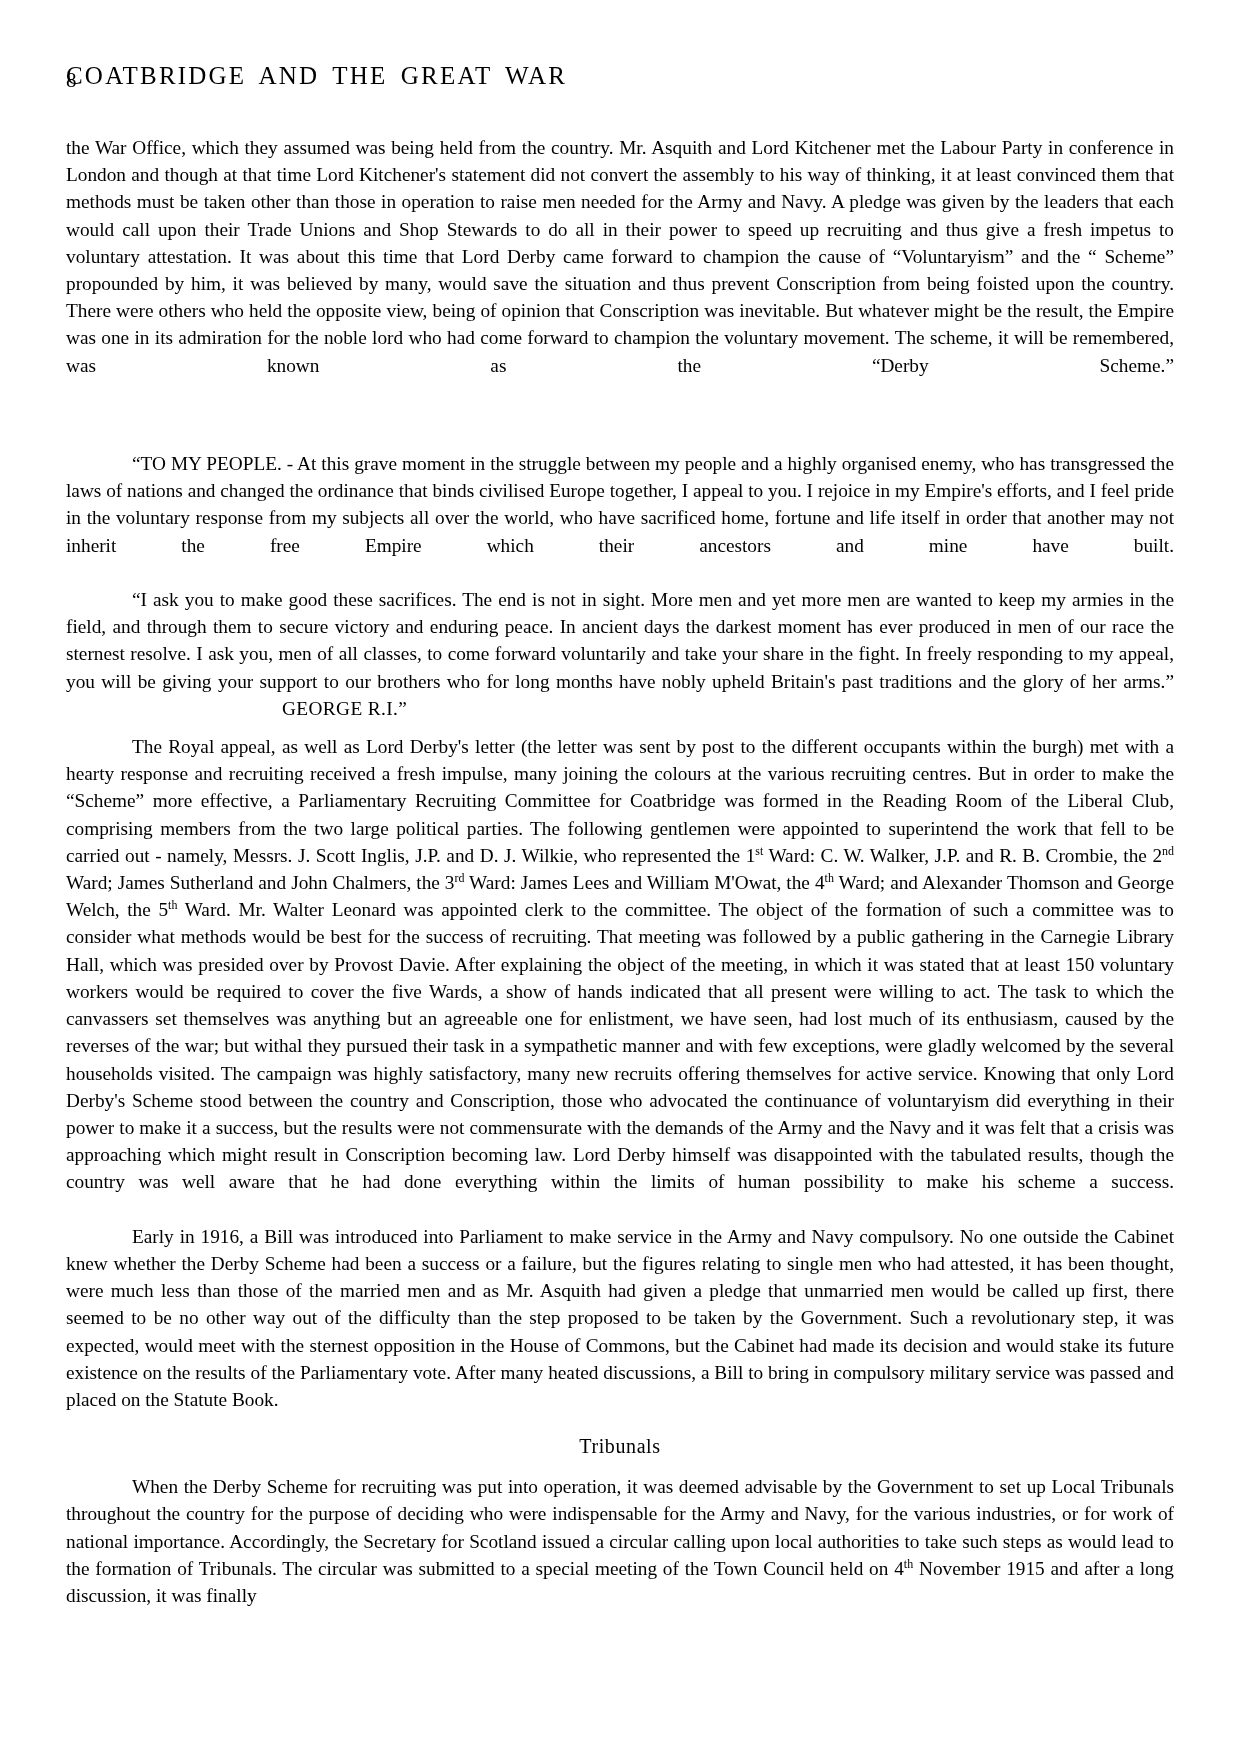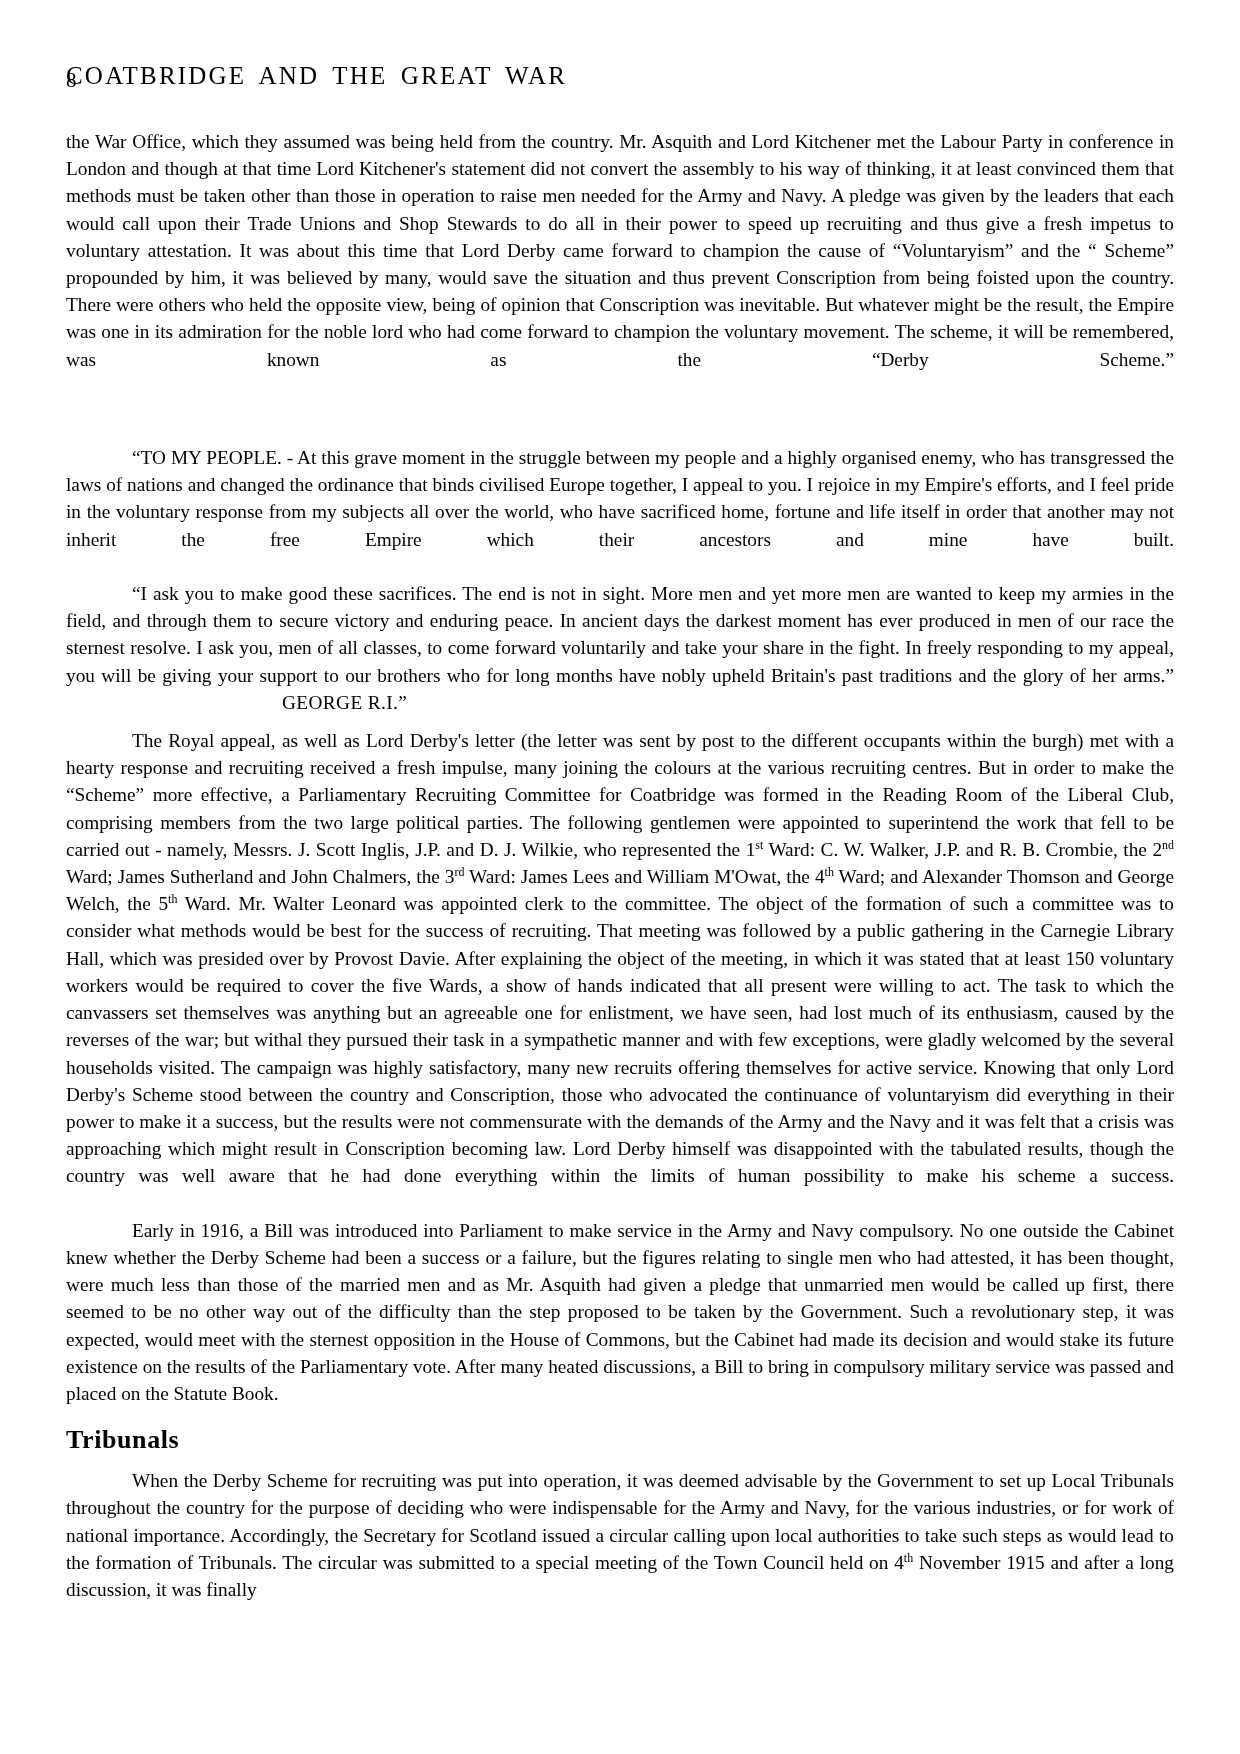--- a/index.html
+++ b/index.html
@@ -47,21 +47,21 @@
     font-size: 25px;
     letter-spacing: 2.2px;
     word-spacing: 5px;
     white-space: nowrap;
   }
 
   
   .textblock {
     position: absolute;
     left: 66px;
-    top: 128px;
+    top: 134px;
     width: 1108px;
     font-size: 19.3px;
     line-height: 27.2px;
     text-align: justify;
     text-justify: inter-word;
   }
 
   p {
     margin: 0;
     text-align: justify;
@@ -101,25 +101,26 @@
   }
 
   .signature {
     display: inline-block;
     padding-left: 150px;
     letter-spacing: 0.4px;
   }
 
   
   .section-heading {
-    font-size: 26px;
+    text-align: center;
+    font-size: 20px;
     line-height: 34px;
     margin: 0;
     padding: 16px 0 10px 0;
-    font-weight: bold;
+    font-weight: normal;
     letter-spacing: 0.6px;
   }
   .section-heading::after { content: none; }
 </style>
 </head>
 <body>
 
 <div class="page">
 
   <div class="running-head">

